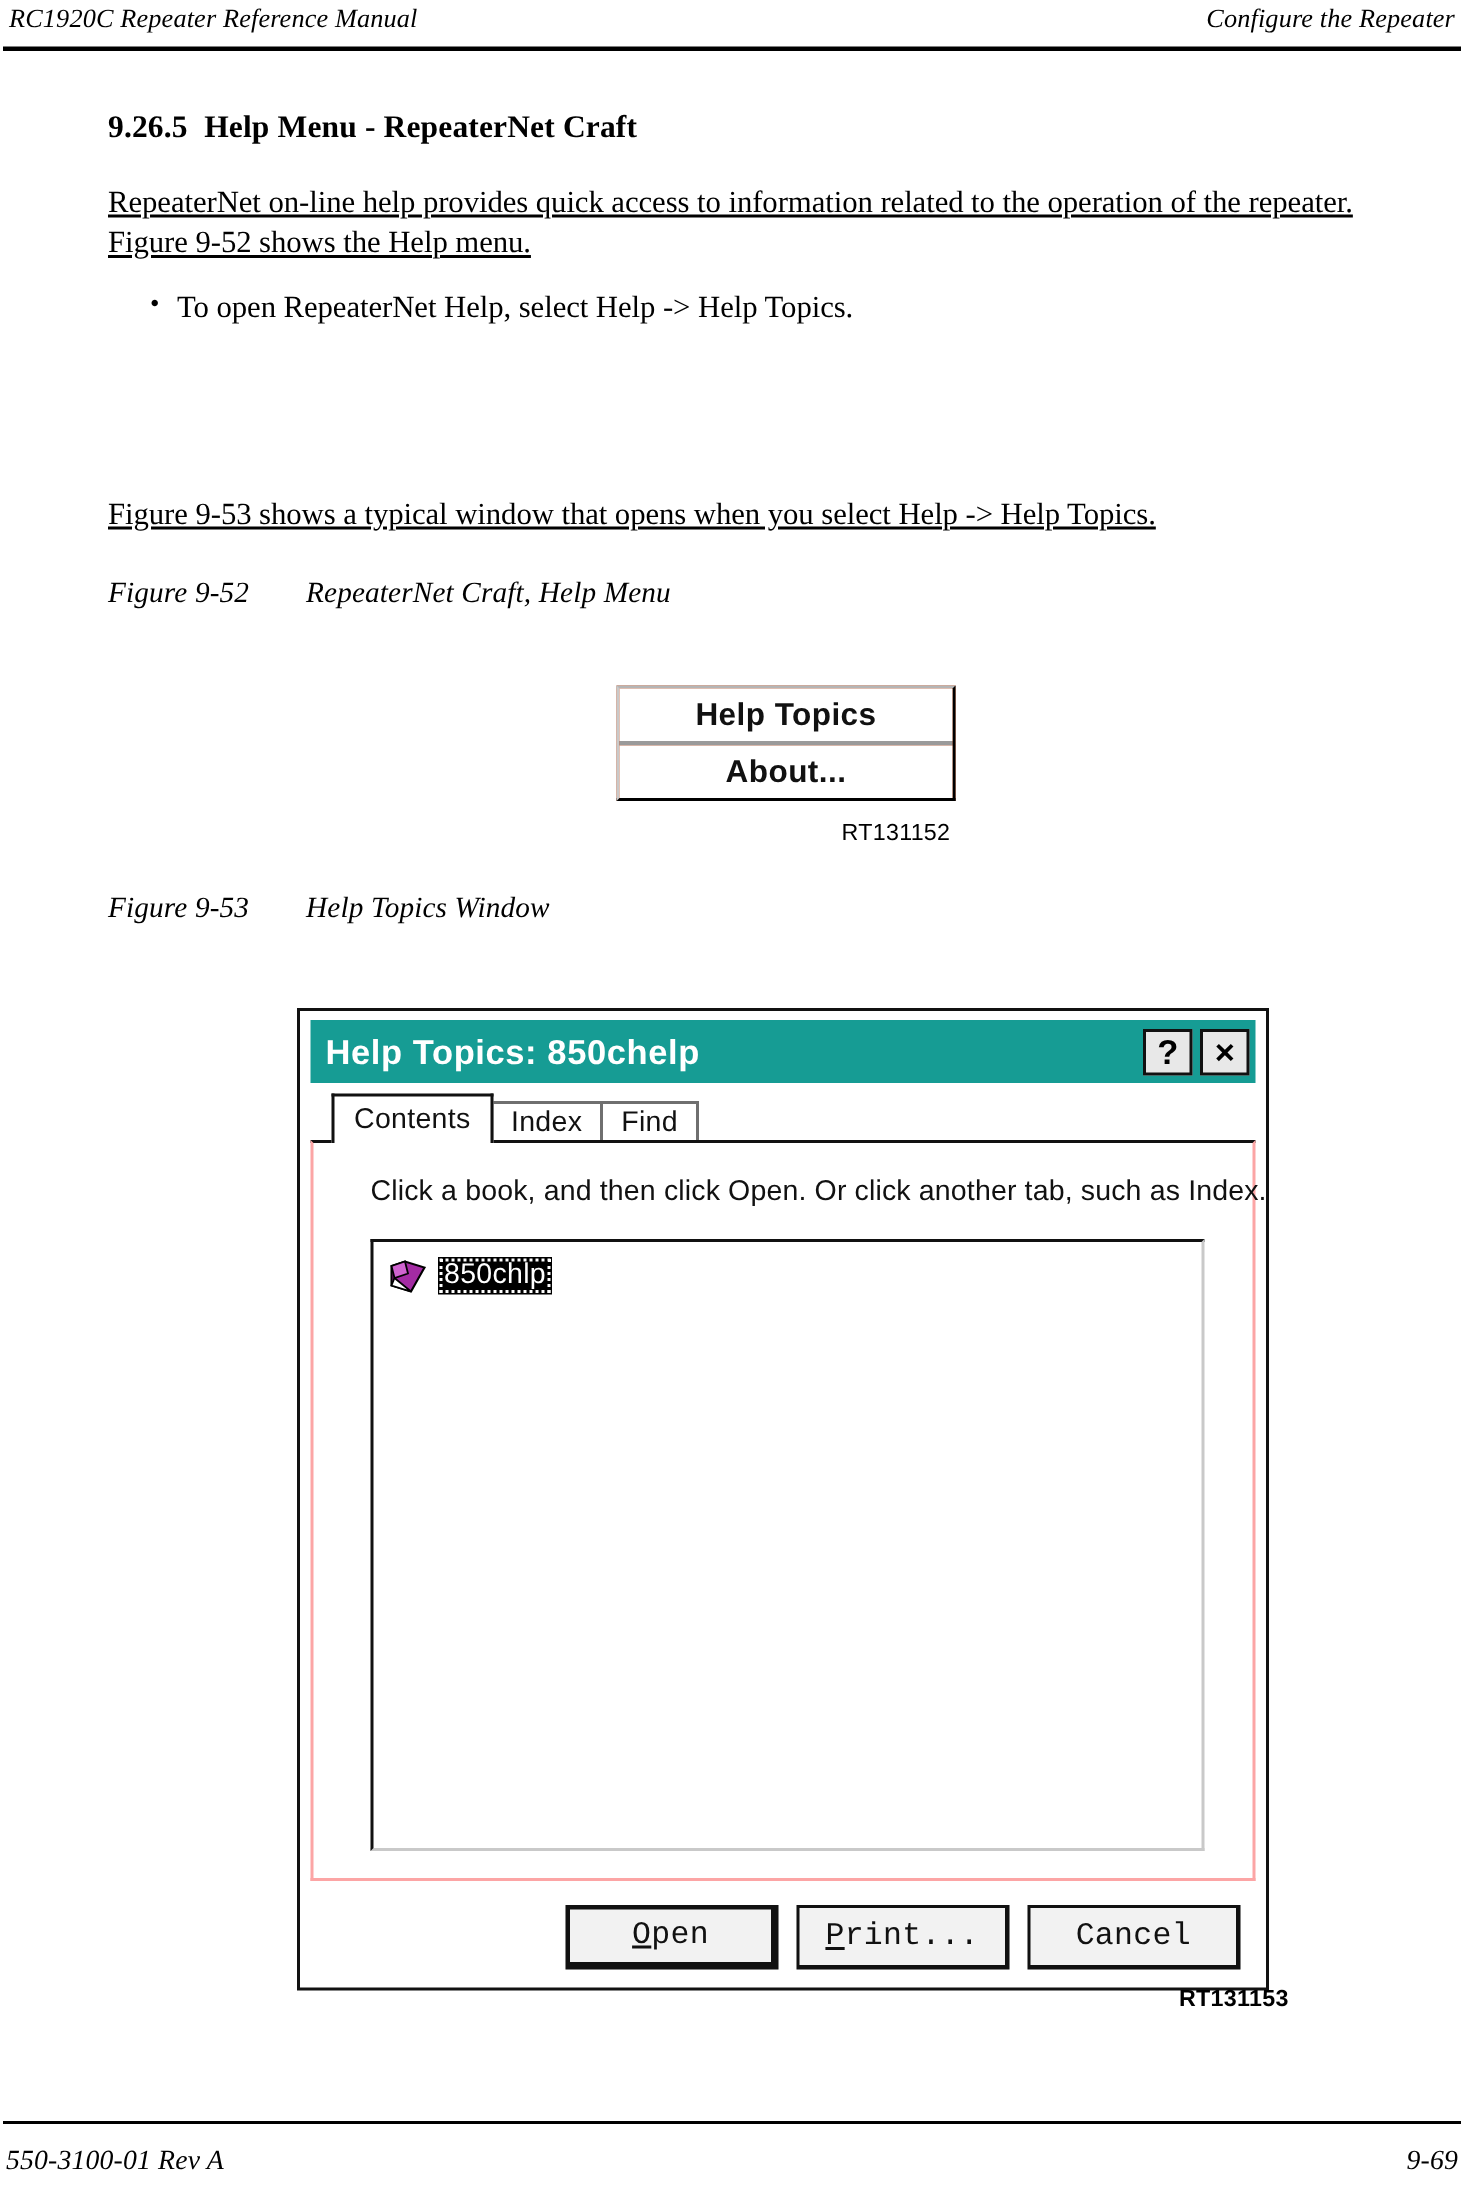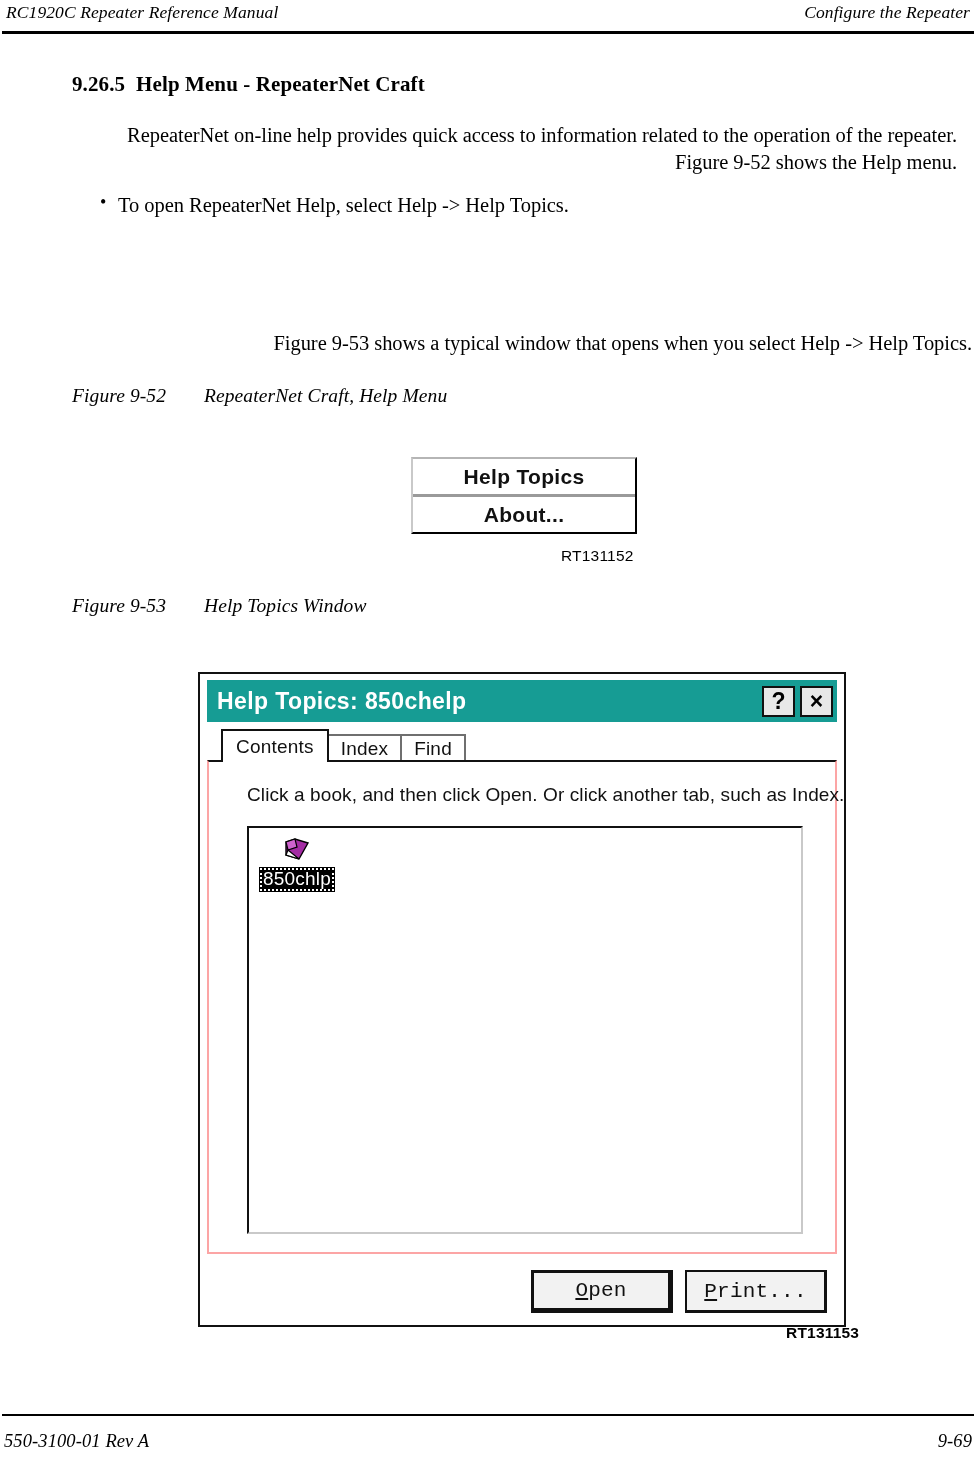--- a/index.html
+++ b/index.html
@@ -47,22 +47,23 @@
     font-size: 21px;
     font-weight: bold;
     letter-spacing: .1px;
   }
   h2.section .num { margin-right: 11px; font-family: Liberation Serif, serif; }
 
   p.body {
     margin: 0;
     font-size: 20.5px;
     line-height: 1.32;
-    text-align: right;
+    text-align: left;
     letter-spacing: -.05px;
+    text-decoration: underline;
   }
 
   ul.bullets {
     margin: 0;
     padding: 0;
     list-style: none;
   }
   ul.bullets li {
     position: relative;
     padding-left: 46px;
@@ -237,21 +238,20 @@
     border-right-color: #c9c9c9;
     border-bottom-color: #c9c9c9;
     background: #ffffff;
     margin: 0 12px 0 18px;
     padding: 10px 0 0 10px;
   }
   .tree-item {
     display: inline-flex;
     align-items: center;
     gap: 7px;
-    flex-direction: column;
   }
   .book-icon { width: 26px; height: 22px; display: block; }
   .tree-label {
     background: #000000;
     color: #ffffff;
     font-size: 19px;
     padding: 1px 4px 2px 4px;
     letter-spacing: .2px;
     outline: 2px dotted #ffffff;
     outline-offset: -3px;
@@ -395,20 +395,21 @@
       </div>
     </div>
 
     <div class="buttonbar">
       <div class="btn default">
           <span><u>O</u><span>pen</span></span>
         </div>
       <div class="btn">
           <span><u>P</u><span>rint...</span></span>
         </div>
+      <div class="btn">Cancel</div>
     </div>
 
   </div>
   <span class="figid fig53-id">RT131153</span>
 </div>
 
 <div class="footer-rule"></div>
 <div class="footer">
   <span>550-3100-01 Rev A</span>
   <span>9-69</span>

